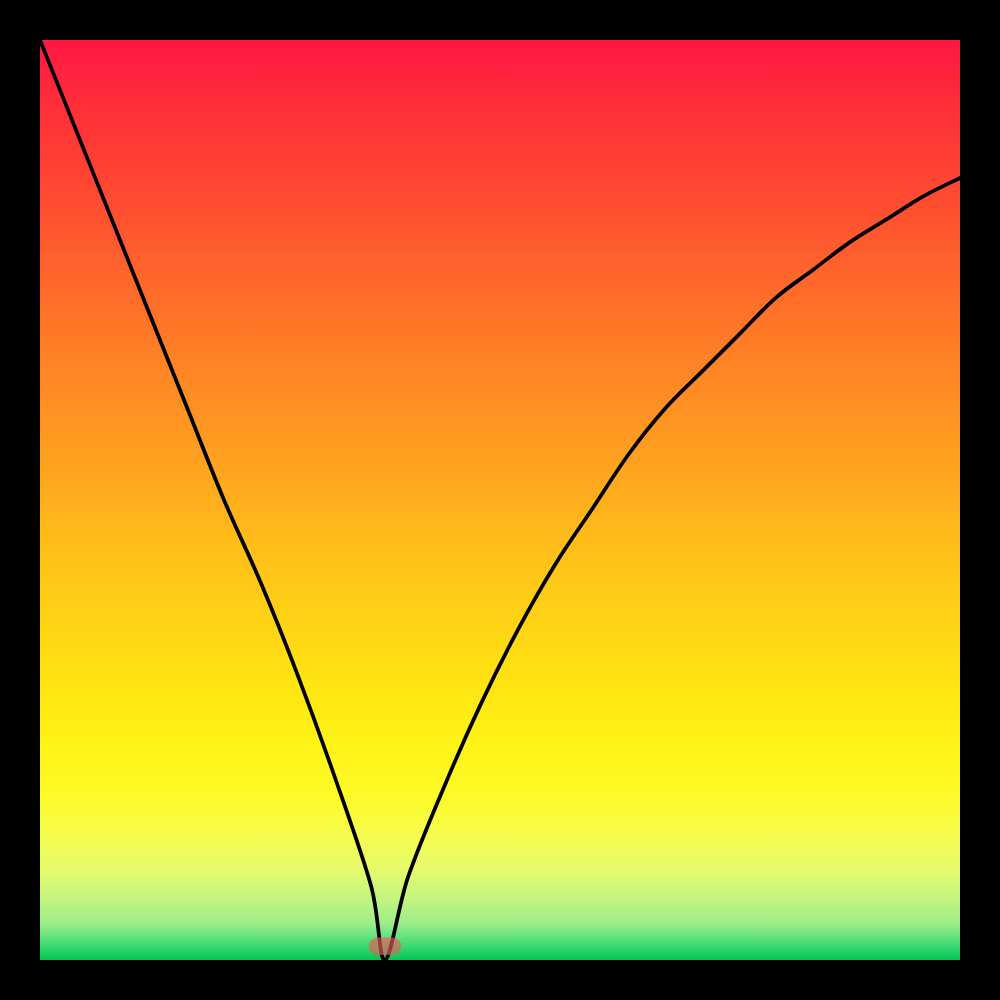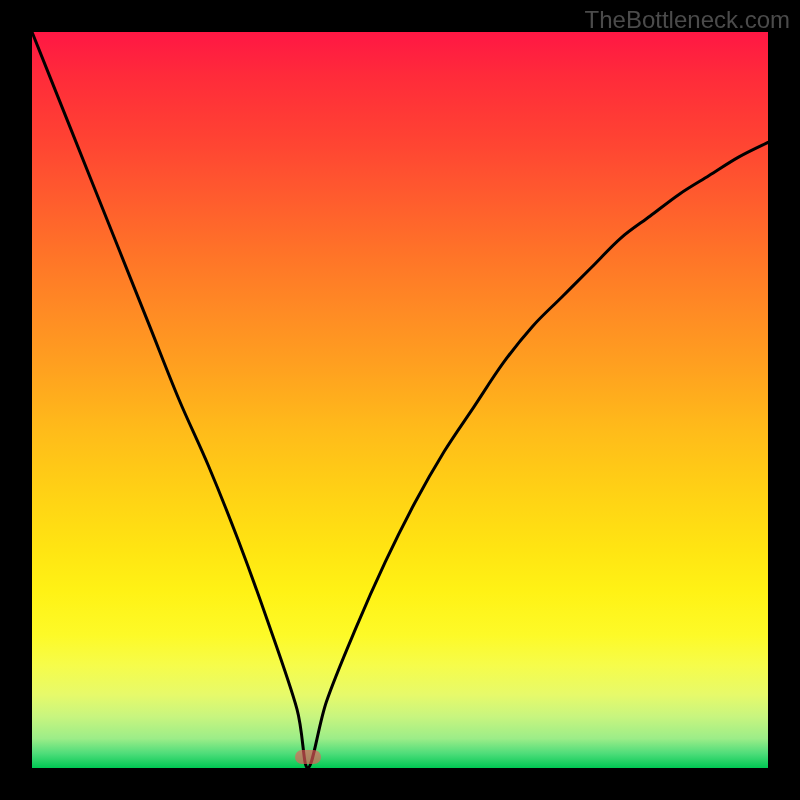--- a/index.html
+++ b/index.html
@@ -79,15 +79,14 @@
   <div class="plot">
 
     <svg class="curve" viewBox="0 0 736 736" preserveAspectRatio="none">
       <path id="curve-path" d="M 0 0 C 4.906666666666667 12.266666666666671, 19.626666666666665 49.066666666666706, 29.44 73.60000000000002 C 39.25333333333334 98.13333333333334, 49.06666666666667 122.66666666666659, 58.88 147.19999999999993 C 68.69333333333333 171.73333333333326, 78.50666666666666 196.2666666666667, 88.32 220.80000000000007 C 98.13333333333333 245.33333333333343, 107.94666666666667 269.86666666666673, 117.76 294.40000000000003 C 127.57333333333334 318.93333333333334, 137.38666666666668 344.6933333333333, 147.20000000000002 368 C 157.01333333333335 391.3066666666667, 166.82666666666665 410.93333333333334, 176.64 434.24 C 186.45333333333332 457.5466666666667, 196.26666666666668 482.08000000000004, 206.08 507.84000000000003 C 215.89333333333335 533.6, 225.70666666666668 560.5866666666666, 235.52 588.8 C 245.33333333333334 617.0133333333333, 258.2133333333333 652.5866666666667, 264.96 677.12 C 271.70666666666665 701.6533333333333, 271.0933333333333 737.2266666666667, 276 736 C 280.9066666666667 734.7733333333333, 286.42666666666673 693.0666666666666, 294.40000000000003 669.76 C 302.37333333333333 646.4533333333334, 314.02666666666664 619.4666666666667, 323.84 596.16 C 333.6533333333333 572.8533333333332, 343.46666666666664 550.7733333333333, 353.28 529.92 C 363.0933333333333 509.0666666666666, 372.9066666666667 489.44, 382.72 471.04 C 392.53333333333336 452.64000000000004, 402.3466666666667 435.46666666666664, 412.16 419.52 C 421.97333333333336 403.5733333333333, 431.78666666666663 390.08000000000004, 441.59999999999997 375.36 C 451.4133333333333 360.64, 461.2266666666667 344.6933333333333, 471.04 331.2 C 480.85333333333335 317.70666666666665, 490.6666666666667 305.44000000000005, 500.48 294.40000000000003 C 510.29333333333335 283.36, 520.1066666666666 274.7733333333333, 529.92 264.96 C 539.7333333333333 255.14666666666665, 549.5466666666666 245.33333333333331, 559.36 235.51999999999998 C 569.1733333333334 225.70666666666665, 578.9866666666667 214.6666666666667, 588.8000000000001 206.08000000000004 C 598.6133333333335 197.49333333333337, 608.4266666666667 191.36, 618.24 184 C 628.0533333333333 176.64, 637.8666666666666 168.66666666666663, 647.68 161.91999999999996 C 657.4933333333333 155.1733333333333, 667.3066666666666 149.6533333333333, 677.12 143.51999999999998 C 686.9333333333334 137.38666666666666, 696.7466666666667 130.64000000000001, 706.56 125.12 C 716.3733333333332 119.60000000000001, 731.0933333333334 112.85333333333331, 736 110.39999999999998" fill="none" stroke="#000" stroke-width="3" stroke-linecap="round" stroke-linejoin="round"></path>
     </svg>
 
     <div id="min-marker" class="marker" style="left: 276px; top: 724.96px;"></div>
 
   </div>
 
-  <div class="watermark">TheBottleneck.com</div>
 
 </div>
 
 </body></html>

